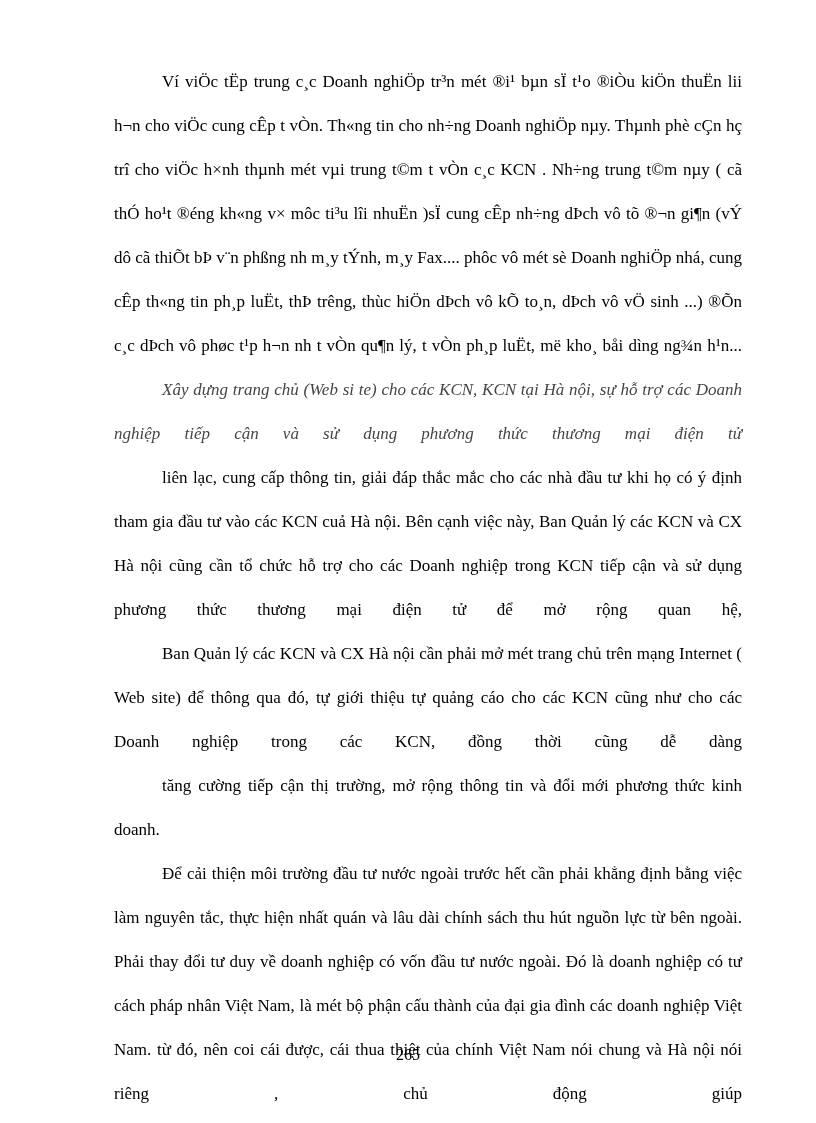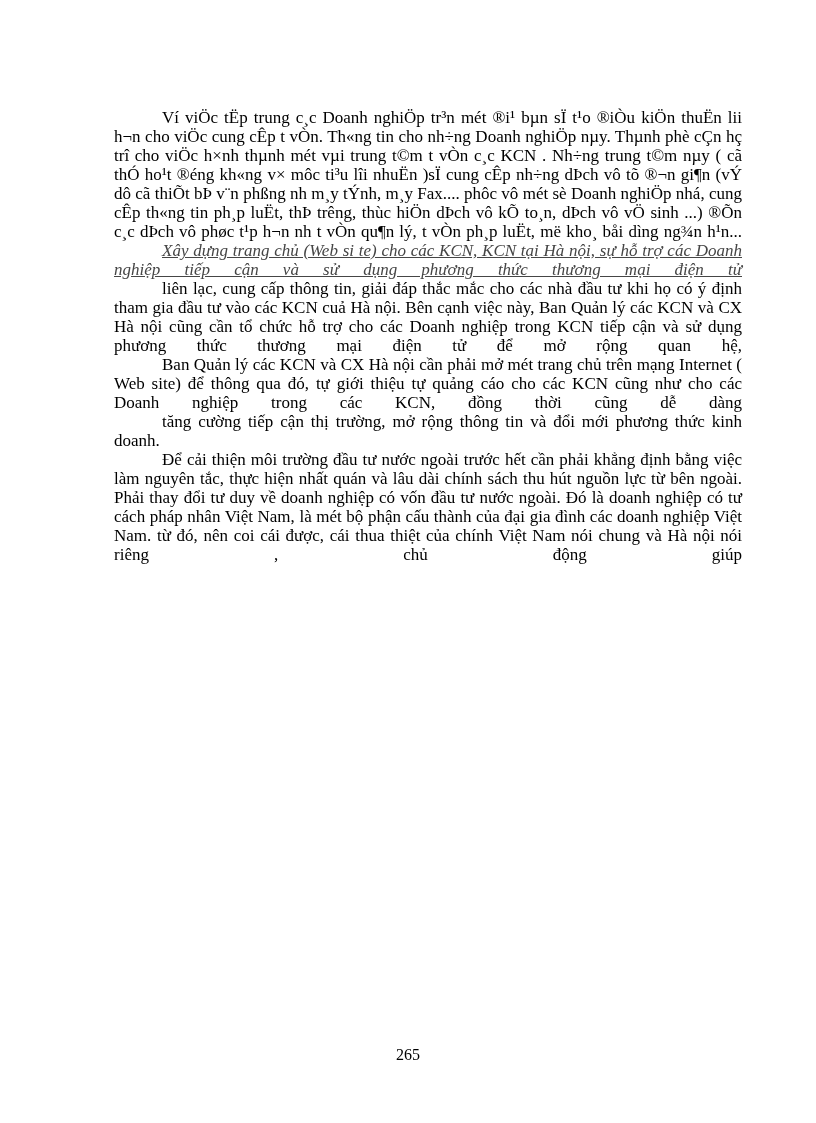--- a/index.html
+++ b/index.html
@@ -19,38 +19,36 @@
     position: absolute;
     inset: 0;
     background: #ffffff;
   }
   .text-block {
     position: absolute;
     left: 114px;
     top: 60px;
     width: 628px;
     font-size: 17px;
-    line-height: 19px;
+    line-height: 44px;
     text-align: justify;
-    margin-top: 48px;
   }
   .text-block p,
   .text-block h3 {
     margin: 0;
     padding: 0;
     text-indent: 48px;
     font-size: 17px;
     font-weight: normal;
   }
   .justify-last {
     text-align-last: justify;
   }
   .heading-web {
     font-style: italic;
-    text-decoration: underline;
   }
   .heading-326 {
     font-weight: bold !important;
     font-style: italic;
     margin-top: 7px !important;
     font-size: 17.5px !important;
   }
   .page-footer {
     position: absolute;
     left: 0;

